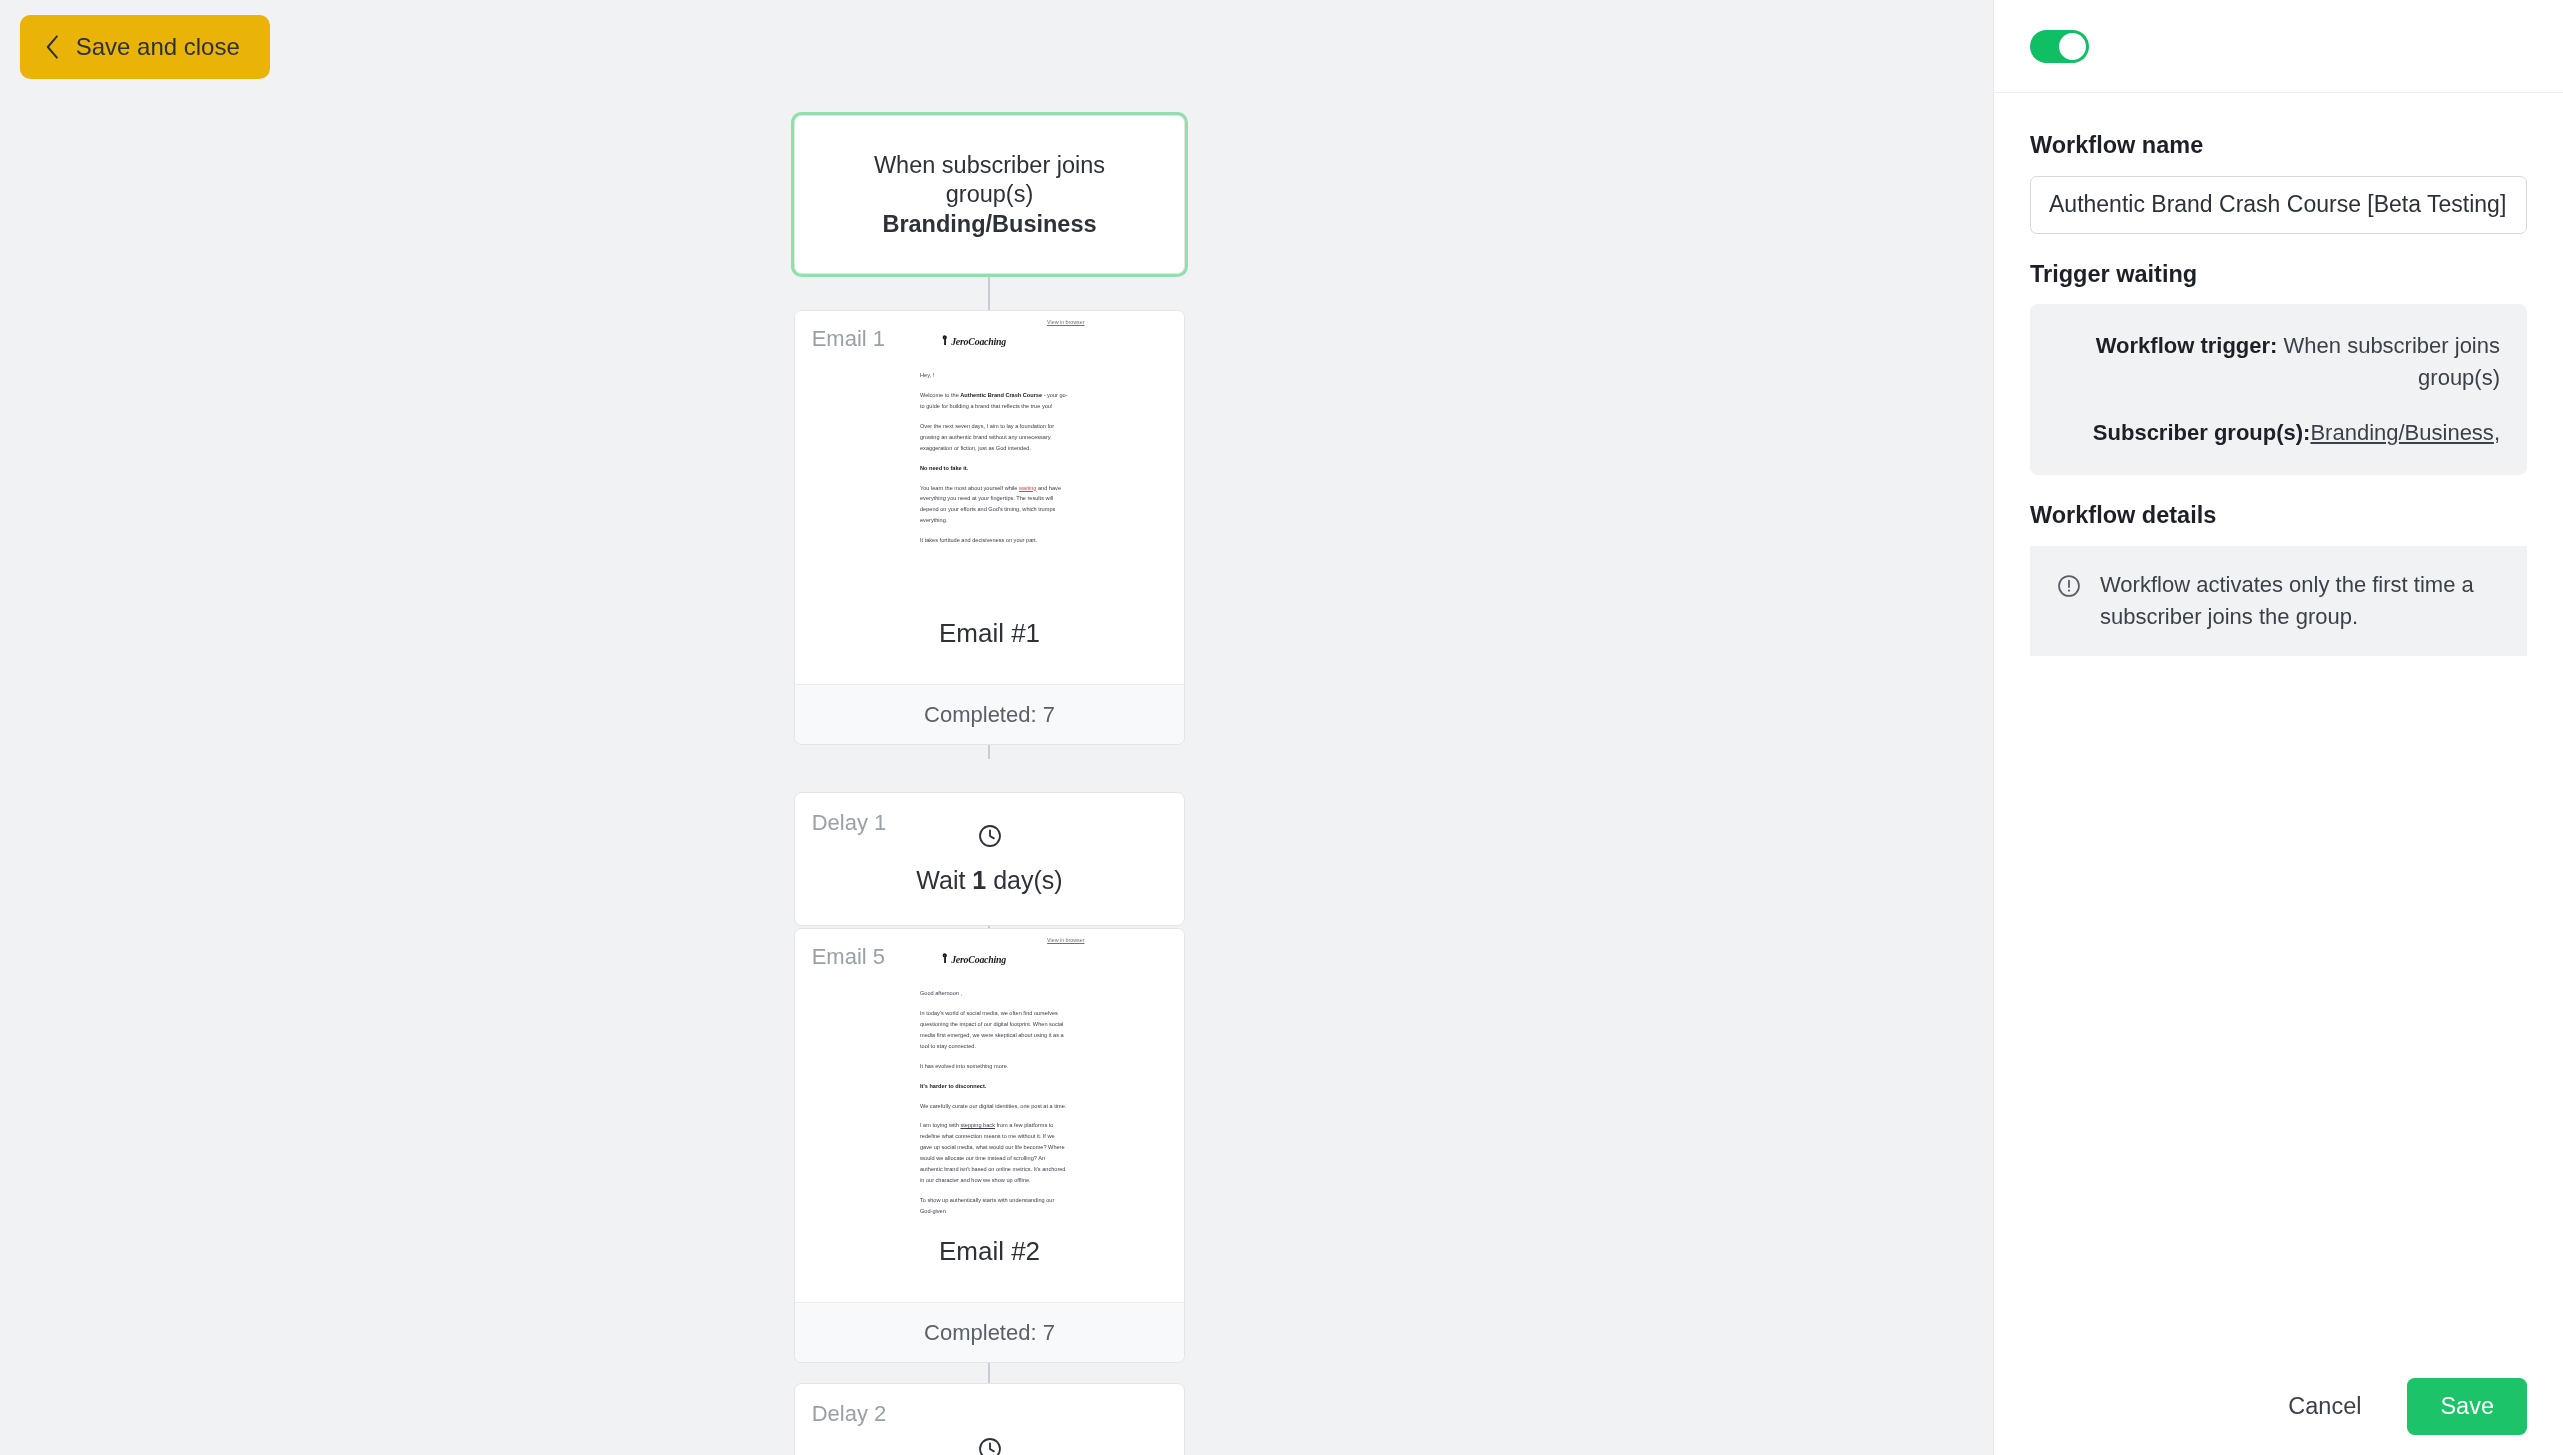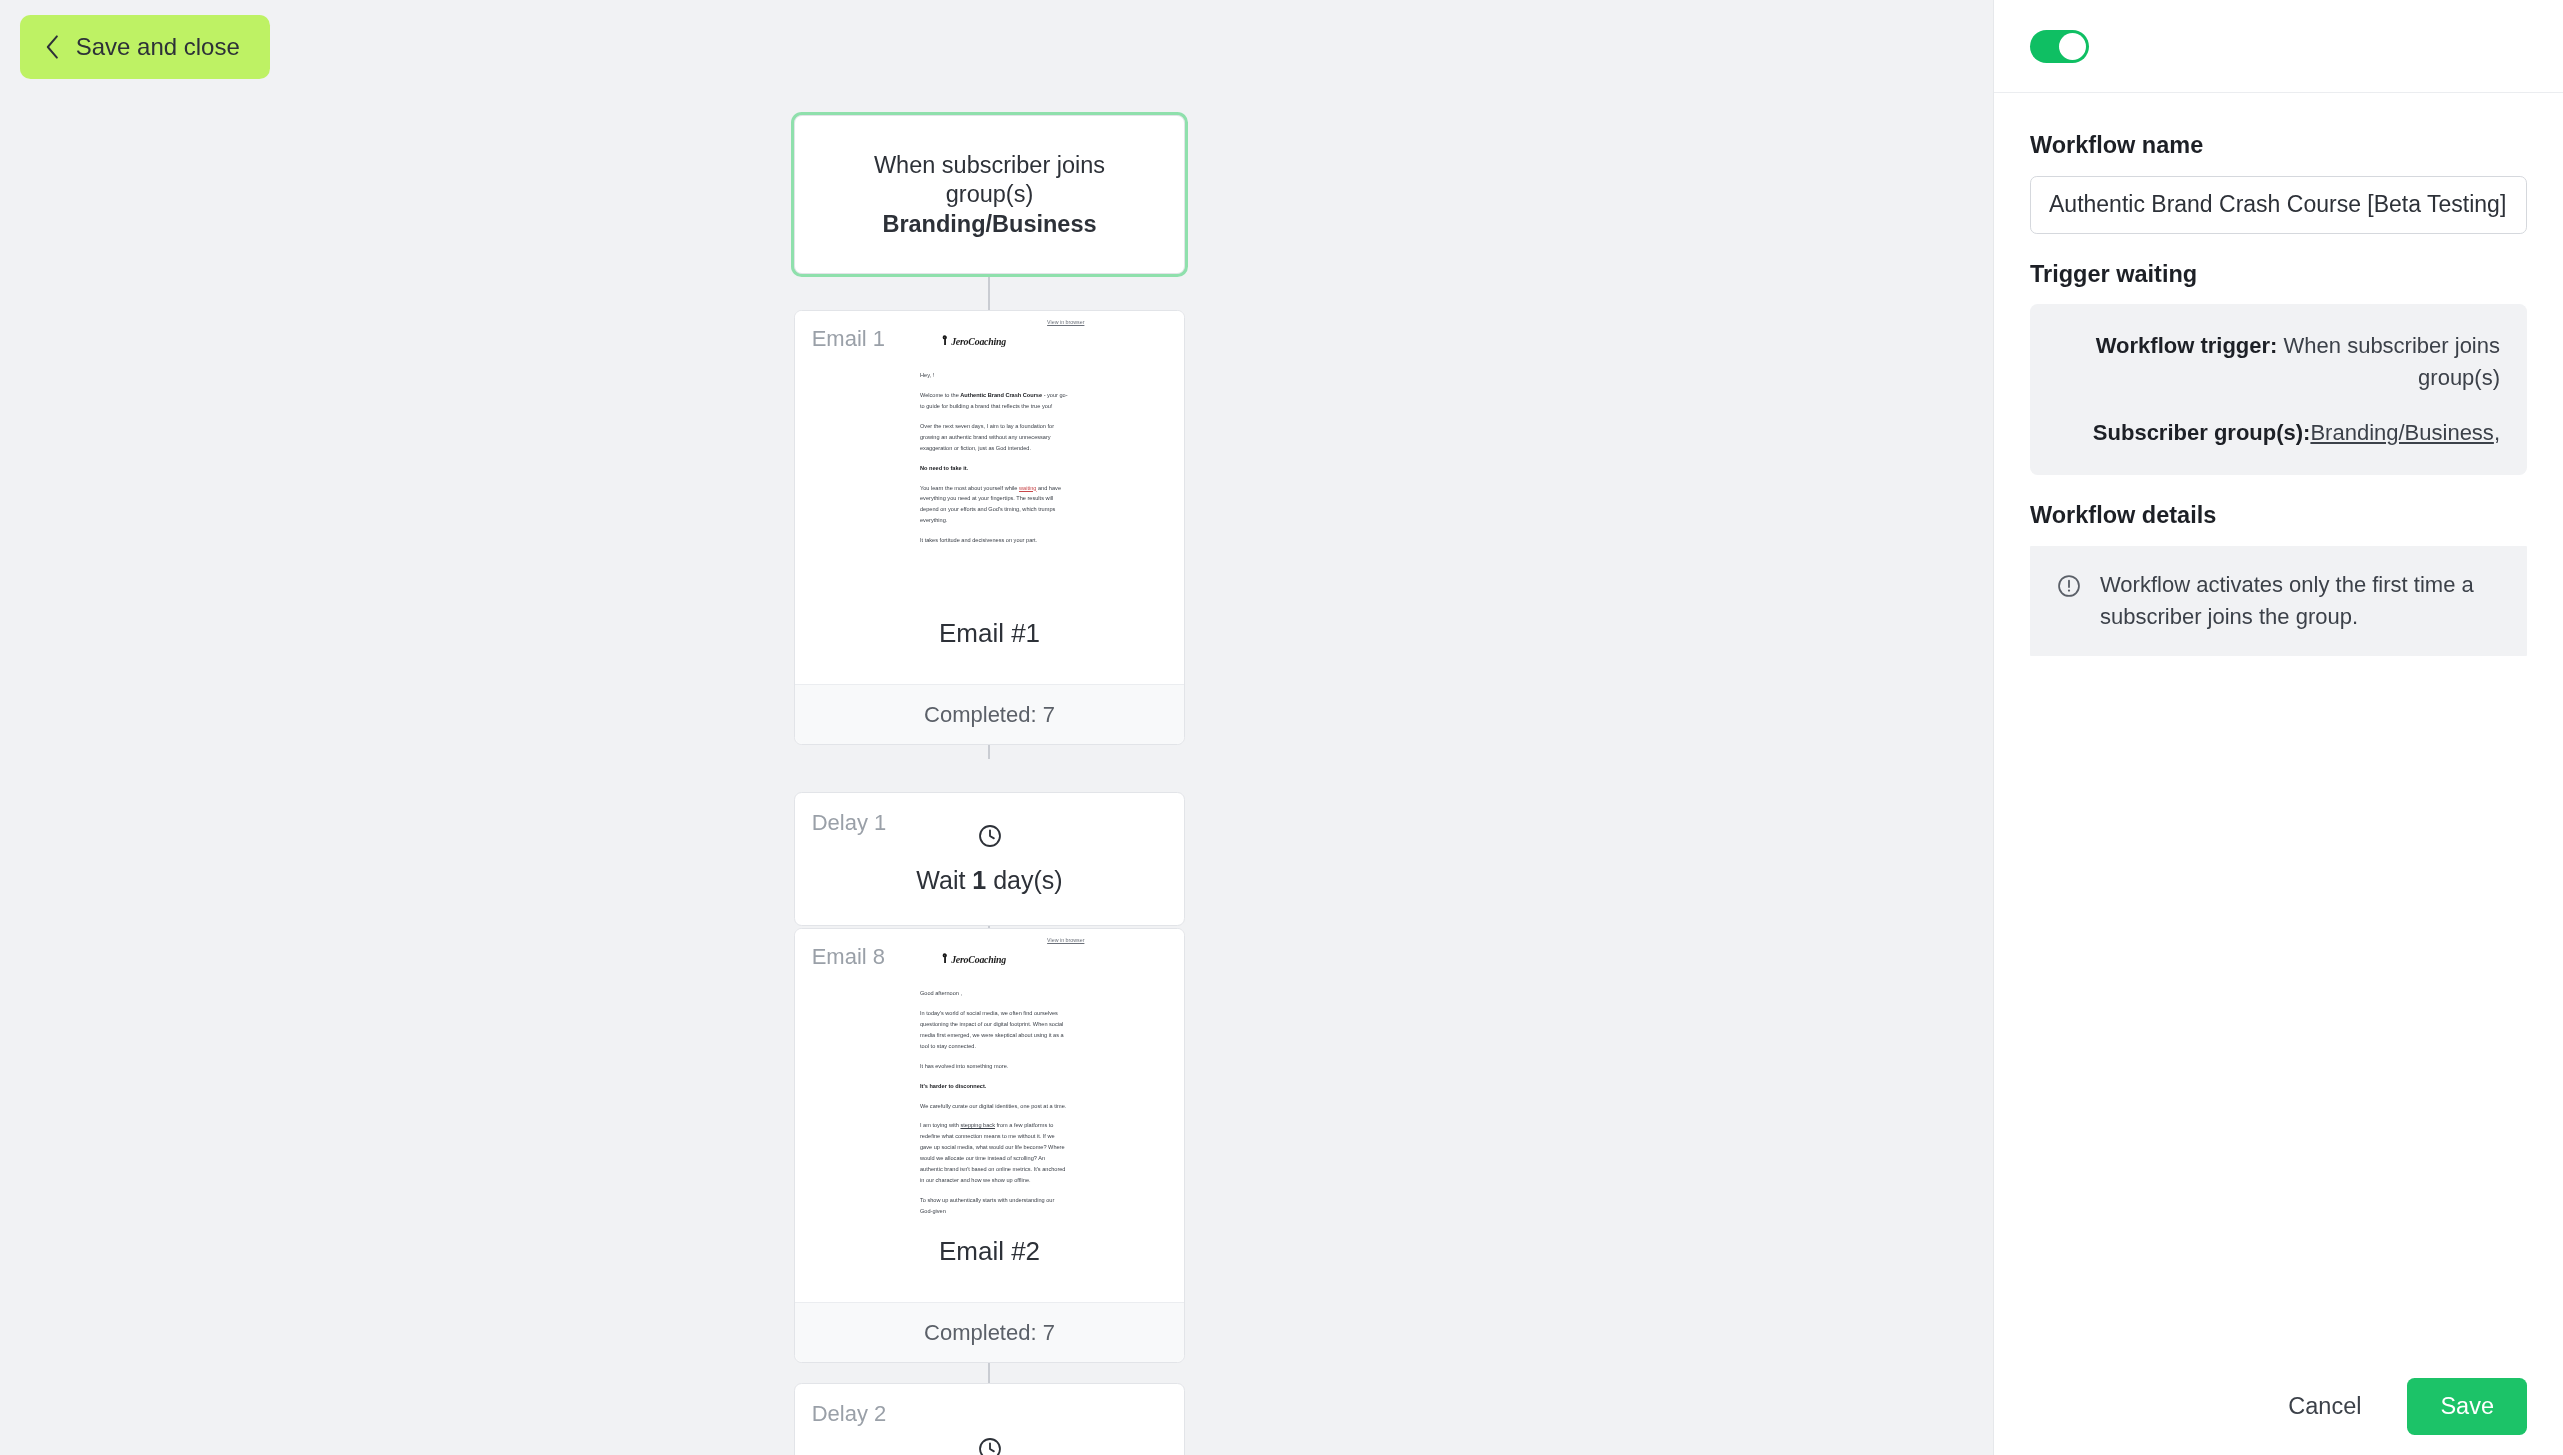--- a/index.html
+++ b/index.html
@@ -15,21 +15,21 @@
   .canvas {
     position: relative;
     width: 1993px; height: 1455px;
     background: #f1f2f4;
     overflow: hidden;
   }
 
   .topbar { position: absolute; top: 0; left: 0; padding: 15px 20px; }
   .save-close-btn {
     display: inline-flex; align-items: center; gap: 15px;
-    background: #bef264; border: none; border-radius: 10.6px;
+    background: #eab308; border: none; border-radius: 10.6px;
     padding: 18px 30px 18px 24px;
     font-size: 24px; color: #2d3138;
     font-family: "Liberation Sans", sans-serif;
     cursor: pointer;
   }
   .save-close-btn .chev { display: inline-block; line-height: 0; }
 
   
   .trigger-wrap {
     position: absolute; left: 791px; top: 112px;
@@ -261,21 +261,21 @@
           <div class="delay-text">
             <span>Wait </span><b>1</b><span> day(s)</span>
           </div>
         </div>
       </div>
     </div>
 
     <div class="email-node" style="top:928px;">
       <div class="email-card">
         <div class="email-head">
-          <div class="email-tag">Email 8</div>
+          <div class="email-tag">Email 5</div>
           <div class="mini-mail">
             <div class="mini-viewbrowser">View in browser</div>
             <div class="mini-logo">
               <svg width="99" height="13" viewBox="0 0 130 17" style="font-size:13px">
                 <path d="M4 4 L4 13 M2 3.2 a1.6 1.6 0 1 0 3.2 0 a1.6 1.6 0 1 0 -3.2 0" stroke="#1b1b1b" stroke-width="2.4" fill="none"></path>
                 <text x="12" y="13" font-family="Liberation Serif, serif" font-size="13" font-style="italic" font-weight="bold" fill="#1b1b1b">JeroCoaching</text>
               </svg>
             </div>
             <div class="mini-body">
               <div id="mail2-paras">

